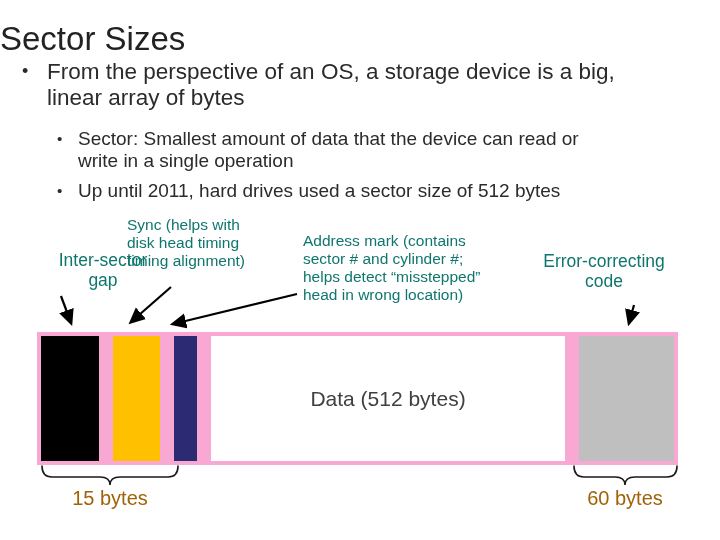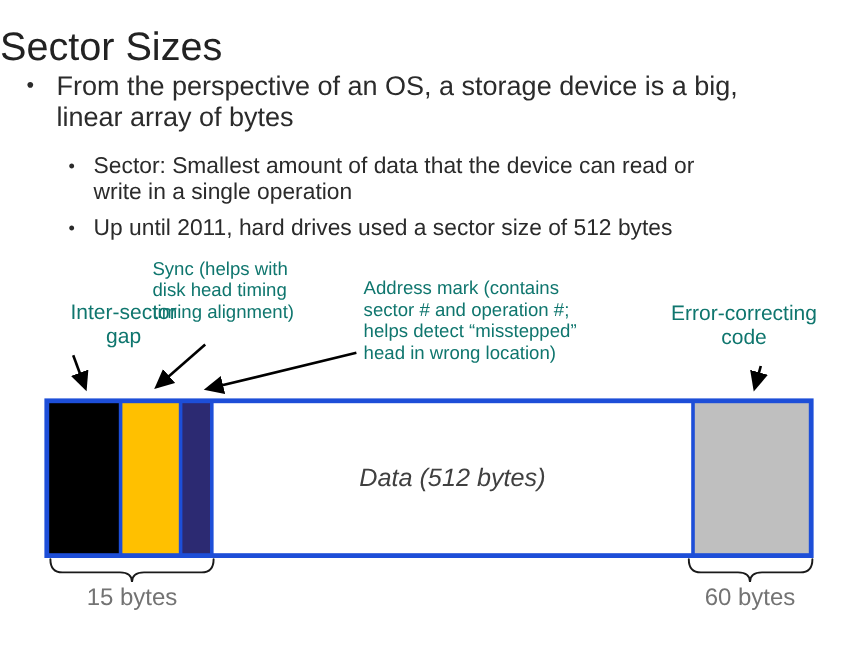--- a/index.html
+++ b/index.html
@@ -20,36 +20,36 @@
   }
   .lvl1 { left:22px; top:59px; width:690px; padding-left:25px; font-size:22.5px; }
   .lvl2 { left:57px; width:650px; padding-left:21px; font-size:19px; }
   .lvl2a { top:128px; }
   .lvl2b { top:180px; }
 
   .annot { position:absolute; white-space:pre-line; color:#0f766e; }
   .annot-gap  { left:0px;   top:251px; width:118px; text-align:center; font-size:17.5px; line-height:1.12;padding-left:44px; }
   .annot-sync { left:127px; top:216px; width:180px; text-align:left;   font-size:15.5px; line-height:1.16; }
   .annot-addr { left:303px; top:232px; width:240px; text-align:left;   font-size:15.5px; line-height:1.16; }
-  .annot-ecc  { left:536px; top:252px; width:168px; text-align:center; font-size:17.5px; line-height:1.12; }
+  .annot-ecc  { left:520px; top:252px; width:168px; text-align:center; font-size:17.5px; line-height:1.12; }
 
   .sector-bar {
     position:absolute; left:37px; top:332px; width:641px; height:133px;
-    background:#1d4ed8; box-sizing:border-box; padding:4px;
-    display:flex; gap:3px;font-style:italic;
+    background:#f9a8d4; box-sizing:border-box; padding:4px;
+    display:flex; gap:14px;
   }
   .seg { height:100%; }
   .seg-gap  { width:58px; background:#000000; }
   .seg-sync { width:47px; background:#ffc000; }
   .seg-addr { width:23px; background:#2c2a72; }
   .seg-data { flex:1;     background:#ffffff; display:flex; align-items:center; justify-content:center; }
   .seg-ecc  { width:95px; background:#bfbfbf; }
   .data-label { font-size:21px; color:#404040; }
 
-  .byte-label { position:absolute; top:487px; text-align:center; font-size:20px; color:#737373; }
+  .byte-label { position:absolute; top:487px; text-align:center; font-size:20px; color:#a16207; }
   .byte-left  { left:35px;  width:150px; }
   .byte-right { left:550px; width:150px; }
 
   .overlay { position:absolute; left:0; top:0; width:720px; height:540px; pointer-events:none; }
   .overlay line { stroke:#000000; stroke-width:2.2; }
   .overlay path.brace { stroke:#1a1a1a; stroke-width:1.6; fill:none; stroke-linecap:round; }
 </style>
 </head>
 <body>
 
@@ -62,21 +62,21 @@
   <div class="bullet lvl2 lvl2a">Sector: Smallest amount of data that the device can read or
 write in a single operation</div>
   <div class="bullet lvl2 lvl2b">Up until 2011, hard drives used a sector size of 512 bytes</div>
 
   <div class="annot annot-gap">Inter-sector
 gap</div>
   <div class="annot annot-sync">Sync (helps with
 disk head timing
 timing alignment)</div>
   <div class="annot annot-addr">Address mark (contains
-sector # and operation #;
+sector # and cylinder #;
 helps detect “misstepped”
 head in wrong location)</div>
   <div class="annot annot-ecc">Error-correcting
 code</div>
 
   <div class="sector-bar">
     <div class="seg seg-gap"></div>
     <div class="seg seg-sync"></div>
     <div class="seg seg-addr"></div>
     <div class="seg seg-data">

